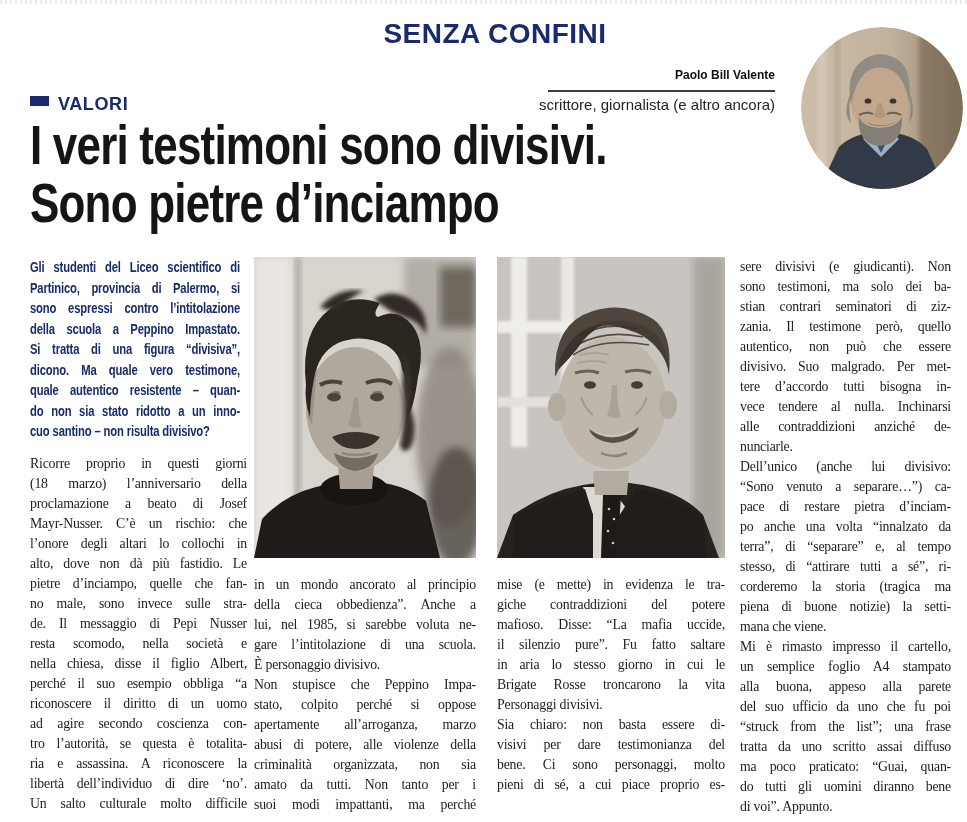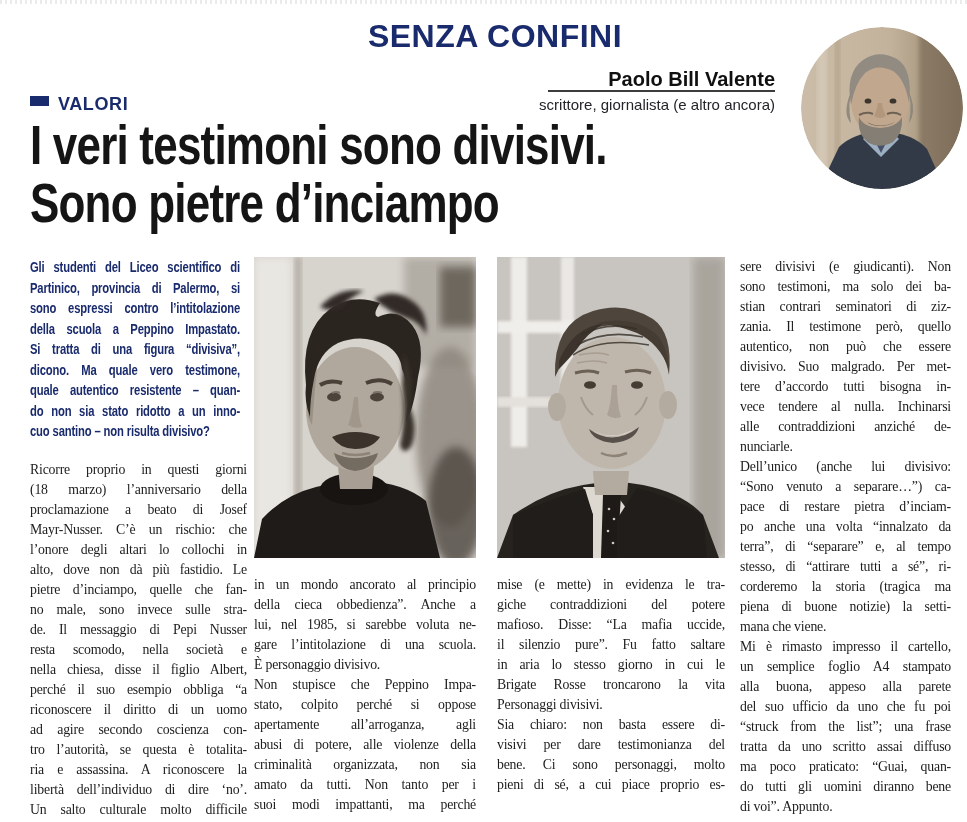--- a/index.html
+++ b/index.html
@@ -2,23 +2,23 @@
 <html><head>
 <meta charset="utf-8">
 <style>
   html,body{margin:0;padding:0;background:#ffffff;}
   .page{position:relative;width:967px;height:822px;background:#fff;overflow:hidden;
         font-family:"Liberation Sans",sans-serif;}
   .halftone{position:absolute;left:0;top:0;width:100%;height:4px;
         background:repeating-linear-gradient(90deg,#e2e2e2 0 2px,#fff 2px 5px);opacity:.7;}
 
   .rubric{position:absolute;left:23px;top:18px;width:944px;text-align:center;
-        font-size:32px;font-weight:bold;letter-spacing:.5px;color:#1a2b6d;}
-
-  .author-name{position:absolute;right:192px;top:68px;font-size:20px;font-weight:bold;color:#101010;margin-left:48px;}
+        font-size:28px;font-weight:bold;letter-spacing:.5px;color:#1a2b6d;}
+
+  .author-name{position:absolute;right:192px;top:68px;font-size:12px;font-weight:bold;color:#101010;margin-left:48px;}
   .author-rule{position:absolute;left:548px;right:192px;top:90px;height:2px;background:#3c3c3c;}
   .author-role{position:absolute;right:192px;top:96px;font-size:15px;color:#22242a;}
 
   .avatar{position:absolute;left:801px;top:27px;width:162px;height:162px;border-radius:50%;overflow:hidden;}
 
   .section-tag{position:absolute;left:30px;top:94px;display:flex;}
   .section-dash{width:19px;height:10px;background:#1a2b6d;margin-right:9px;margin-top:2px;}
   .section-label{font-size:18px;font-weight:bold;letter-spacing:.6px;color:#1a2b6d;}
 
   .headline{position:absolute;left:30px;top:116px;width:860px;
@@ -36,21 +36,21 @@
 
   .para{margin:0;}
   .ln{white-space:nowrap;overflow:hidden;text-align:justify;text-align-last:justify;}
   .ln.end{text-align-last:left;}
 
   .para.lead{width:280px;transform:scaleX(.75);transform-origin:0 0;
         font-family:"Liberation Sans",sans-serif;font-weight:bold;color:#1a2b6d;
         font-size:15px;line-height:20.5px;letter-spacing:-.2px;}
   .para.body{font-family:"Liberation Serif",serif;color:#1c1c1c;
         font-size:13.8px;line-height:20px;letter-spacing:-.2px;}
-  .col1 .para.body{margin-top:18px;}
+  .col1 .para.body{margin-top:12px;}
 </style>
 </head>
 <body>
 
 <div class="page">
   <div class="halftone"></div>
 
   <div class="rubric">SENZA CONFINI</div>
 
   <div class="author-name">Paolo Bill Valente</div>
@@ -180,21 +180,21 @@
         <div class="para body">
           <div class="ln">in un mondo ancorato al principio</div>
           <div class="ln">della cieca obbedienza”. Anche a</div>
           <div class="ln">lui, nel 1985, si sarebbe voluta ne-</div>
           <div class="ln">gare l’intitolazione di una scuola.</div>
           <div class="ln end">È personaggio divisivo.</div>
         </div>
         <div class="para body">
           <div class="ln">Non stupisce che Peppino Impa-</div>
           <div class="ln">stato, colpito perché si oppose</div>
-          <div class="ln">apertamente all’arroganza, agli</div>
+          <div class="ln">apertamente all’arroganza, marzo</div>
           <div class="ln">abusi di potere, alle violenze della</div>
           <div class="ln">criminalità organizzata, non sia</div>
           <div class="ln">amato da tutti. Non tanto per i</div>
           <div class="ln">suoi modi impattanti, ma perché</div>
         </div>
       </div>
   </div>
 
   <div class="col col3">
     <figure aria-label="black-and-white portrait of Josef Mayr-Nusser, slicked side-parted hair, smiling, dark suit and dotted tie">

